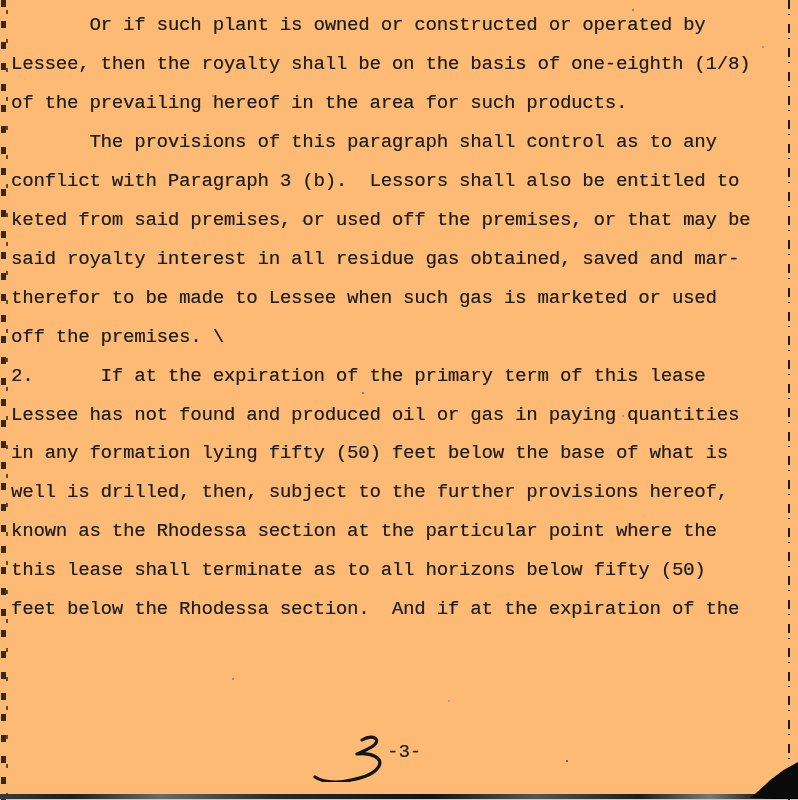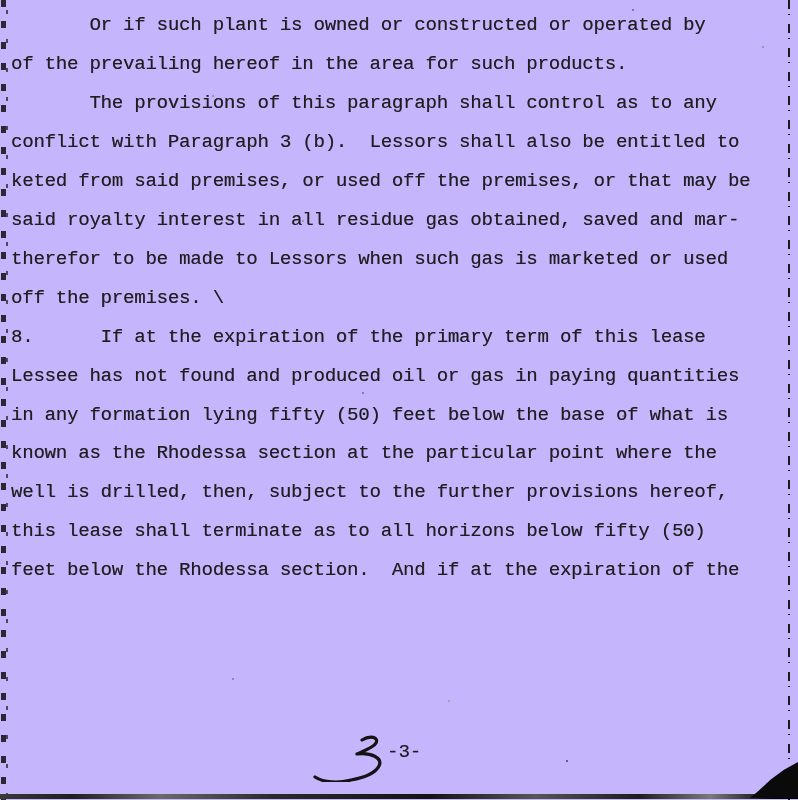--- a/index.html
+++ b/index.html
@@ -5,21 +5,21 @@
   html,body{margin:0;padding:0;}
   body{
     width:798px;height:800px;
     font-family:"Liberation Mono","DejaVu Sans Mono",monospace;
     background:#ffffff;
     overflow:hidden;
   }
   .page{
     position:relative;
     width:798px;height:800px;
-    background:#c4b5fd;
+    background:#fdba74;
   }
   
   .text-block{
     position:absolute;
     left:11px;top:6px;right:4px;
     color:#1e1e1e;
   }
   .line{
     white-space:pre;
     font-size:19px;
@@ -83,32 +83,33 @@
 
 <div class="page">
 
   <div class="edge-left"></div>
   <div class="edge-left-2"></div>
   <div class="edge-right"></div>
   <div class="speckles"></div>
 
   <div class="text-block">
     <div class="line">       Or if such plant is owned or constructed or operated by</div>
+    <div class="line">Lessee, then the royalty shall be on the basis of one-eighth (1/8)</div>
     <div class="line">of the prevailing hereof in the area for such products.</div>
     <div class="line">       The provisions of this paragraph shall control as to any</div>
     <div class="line">conflict with Paragraph 3 (b).  Lessors shall also be entitled to</div>
     <div class="line">keted from said premises, or used off the premises, or that may be</div>
     <div class="line">said royalty interest in all residue gas obtained, saved and mar-</div>
-    <div class="line">therefor to be made to Lessors when such gas is marketed or used</div>
+    <div class="line">therefor to be made to Lessee when such gas is marketed or used</div>
     <div class="line">off the premises. \</div>
-    <div class="line">8.      If at the expiration of the primary term of this lease</div>
+    <div class="line">2.      If at the expiration of the primary term of this lease</div>
     <div class="line">Lessee has not found and produced oil or gas in paying quantities</div>
     <div class="line">in any formation lying fifty (50) feet below the base of what is</div>
+    <div class="line">well is drilled, then, subject to the further provisions hereof,</div>
     <div class="line">known as the Rhodessa section at the particular point where the</div>
-    <div class="line">well is drilled, then, subject to the further provisions hereof,</div>
     <div class="line">this lease shall terminate as to all horizons below fifty (50)</div>
     <div class="line">feet below the Rhodessa section.  And if at the expiration of the</div>
   </div>
 
   <svg class="handwritten" viewBox="0 0 72 48" xmlns="http://www.w3.org/2000/svg" aria-hidden="true">
     <path d="M50 6 C58 1 67 3 64 9 C62 13 54 16 45 20 C59 18 71 24 67 32 C63 40 50 44 39 46 C27 49 12 49 3 43" fill="none" stroke="#141414" stroke-width="3.2" stroke-linecap="round" stroke-linejoin="round"></path>
   </svg>
 
   <div class="pagenum">-3-</div>
 

